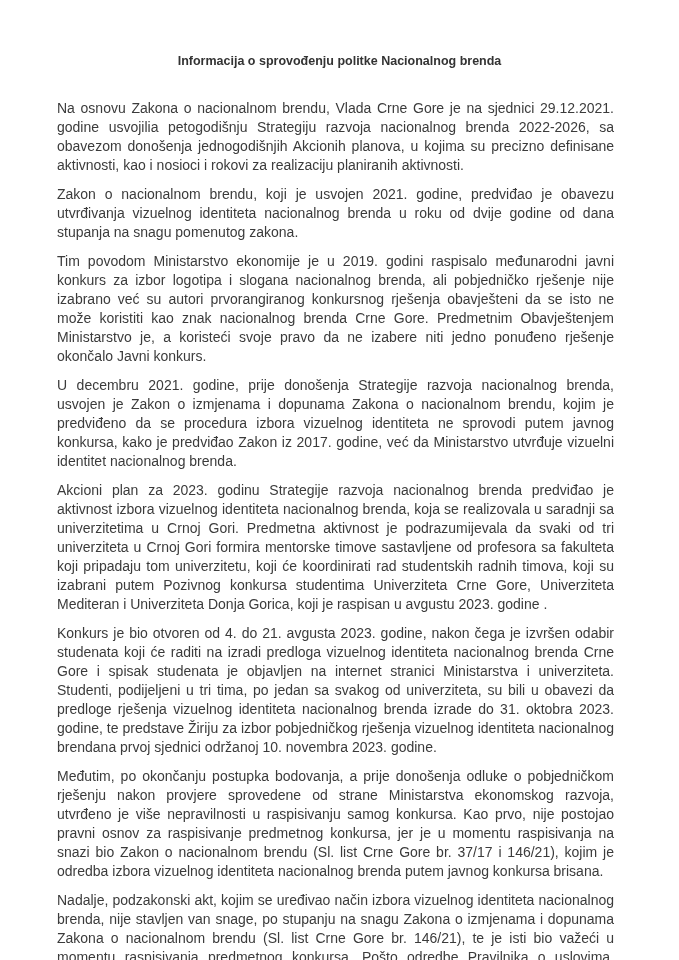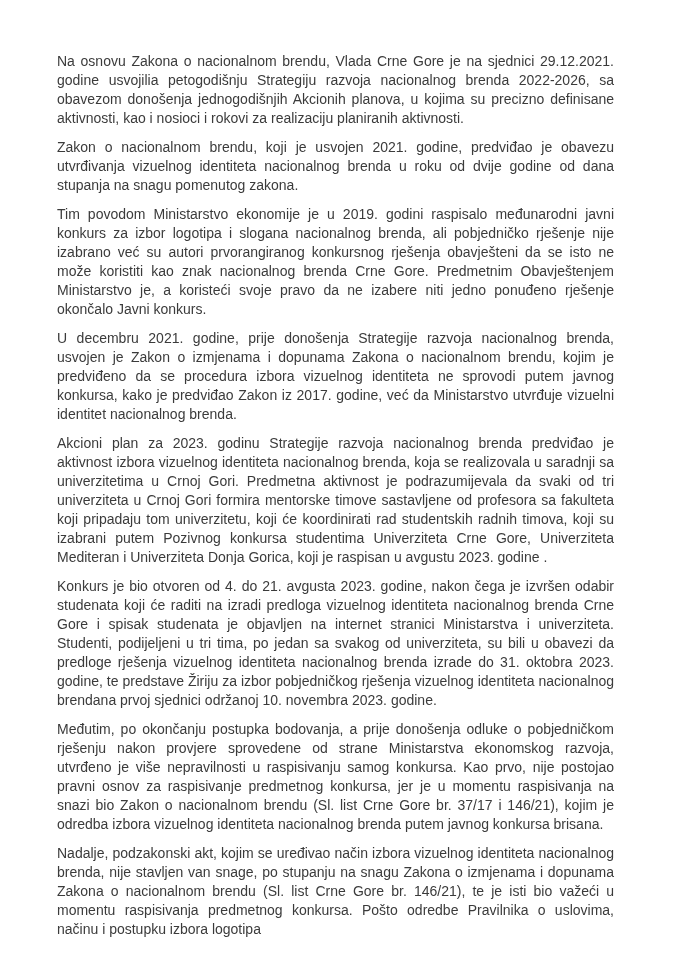--- a/index.html
+++ b/index.html
@@ -29,20 +29,21 @@
     font-size: 14px;
     line-height: 19px;
     text-align: justify;
     margin: 0 8px 10px 0;
   }
 </style>
 </head>
 <body>
 
 <div class="page">
+  <h1 class="doc-title">Informacija o sprovođenju politke Nacionalnog brenda</h1>
   <div class="doc-body">
     <p>Na osnovu Zakona o nacionalnom brendu, Vlada Crne Gore je na sjednici 29.12.2021. godine usvojilia petogodišnju Strategiju razvoja nacionalnog brenda 2022-2026, sa obavezom donošenja jednogodišnjih Akcionih planova, u kojima su precizno definisane aktivnosti, kao i nosioci i rokovi za realizaciju planiranih aktivnosti.</p>
     <p>Zakon o nacionalnom brendu, koji je usvojen 2021. godine, predviđao je obavezu utvrđivanja vizuelnog identiteta nacionalnog brenda u roku od dvije godine od dana stupanja na snagu pomenutog zakona.</p>
     <p>Tim povodom Ministarstvo ekonomije je u 2019. godini raspisalo međunarodni javni konkurs za izbor logotipa i slogana nacionalnog brenda, ali pobjedničko rješenje nije izabrano već su autori prvorangiranog konkursnog rješenja obavješteni da se isto ne može koristiti kao znak nacionalnog brenda Crne Gore. Predmetnim Obavještenjem Ministarstvo je, a koristeći svoje pravo da ne izabere niti jedno ponuđeno rješenje okončalo Javni konkurs.</p>
     <p>U decembru 2021. godine, prije donošenja Strategije razvoja nacionalnog brenda, usvojen je Zakon o izmjenama i dopunama Zakona o nacionalnom brendu, kojim je predviđeno da se procedura izbora vizuelnog identiteta ne sprovodi putem javnog konkursa, kako je predviđao Zakon iz 2017. godine, već da Ministarstvo utvrđuje vizuelni identitet nacionalnog brenda.</p>
     <p>Akcioni plan za 2023. godinu Strategije razvoja nacionalnog brenda predviđao je aktivnost izbora vizuelnog identiteta nacionalnog brenda, koja se realizovala u saradnji sa univerzitetima u Crnoj Gori. Predmetna aktivnost je podrazumijevala da svaki od tri univerziteta u Crnoj Gori formira mentorske timove sastavljene od profesora sa fakulteta koji pripadaju tom univerzitetu, koji će koordinirati rad studentskih radnih timova, koji su izabrani putem Pozivnog konkursa studentima Univerziteta Crne Gore, Univerziteta Mediteran i Univerziteta Donja Gorica, koji je raspisan u avgustu 2023. godine .</p>
     <p>Konkurs je bio otvoren od 4. do 21. avgusta 2023. godine, nakon čega je izvršen odabir studenata koji će raditi na izradi predloga vizuelnog identiteta nacionalnog brenda Crne Gore i spisak studenata je objavljen na internet stranici Ministarstva i univerziteta. Studenti, podijeljeni u tri tima, po jedan sa svakog od univerziteta, su bili u obavezi da predloge rješenja vizuelnog identiteta nacionalnog brenda izrade do 31. oktobra 2023. godine, te predstave Žiriju za izbor pobjedničkog rješenja vizuelnog identiteta nacionalnog brendana prvoj sjednici održanoj 10. novembra 2023. godine.</p>
     <p>Međutim, po okončanju postupka bodovanja, a prije donošenja odluke o pobjedničkom rješenju nakon provjere sprovedene od strane Ministarstva ekonomskog razvoja, utvrđeno je više nepravilnosti u raspisivanju samog konkursa. Kao prvo, nije postojao pravni osnov za raspisivanje predmetnog konkursa, jer je u momentu raspisivanja na snazi bio Zakon o nacionalnom brendu (Sl. list Crne Gore br. 37/17 i 146/21), kojim je odredba izbora vizuelnog identiteta nacionalnog brenda putem javnog konkursa brisana.</p>
     <p>Nadalje, podzakonski akt, kojim se uređivao način izbora vizuelnog identiteta nacionalnog brenda, nije stavljen van snage, po stupanju na snagu Zakona o izmjenama i dopunama Zakona o nacionalnom brendu (Sl. list Crne Gore br. 146/21), te je isti bio važeći u momentu raspisivanja predmetnog konkursa. Pošto odredbe Pravilnika o uslovima, načinu i postupku izbora logotipa</p>
   </div>

